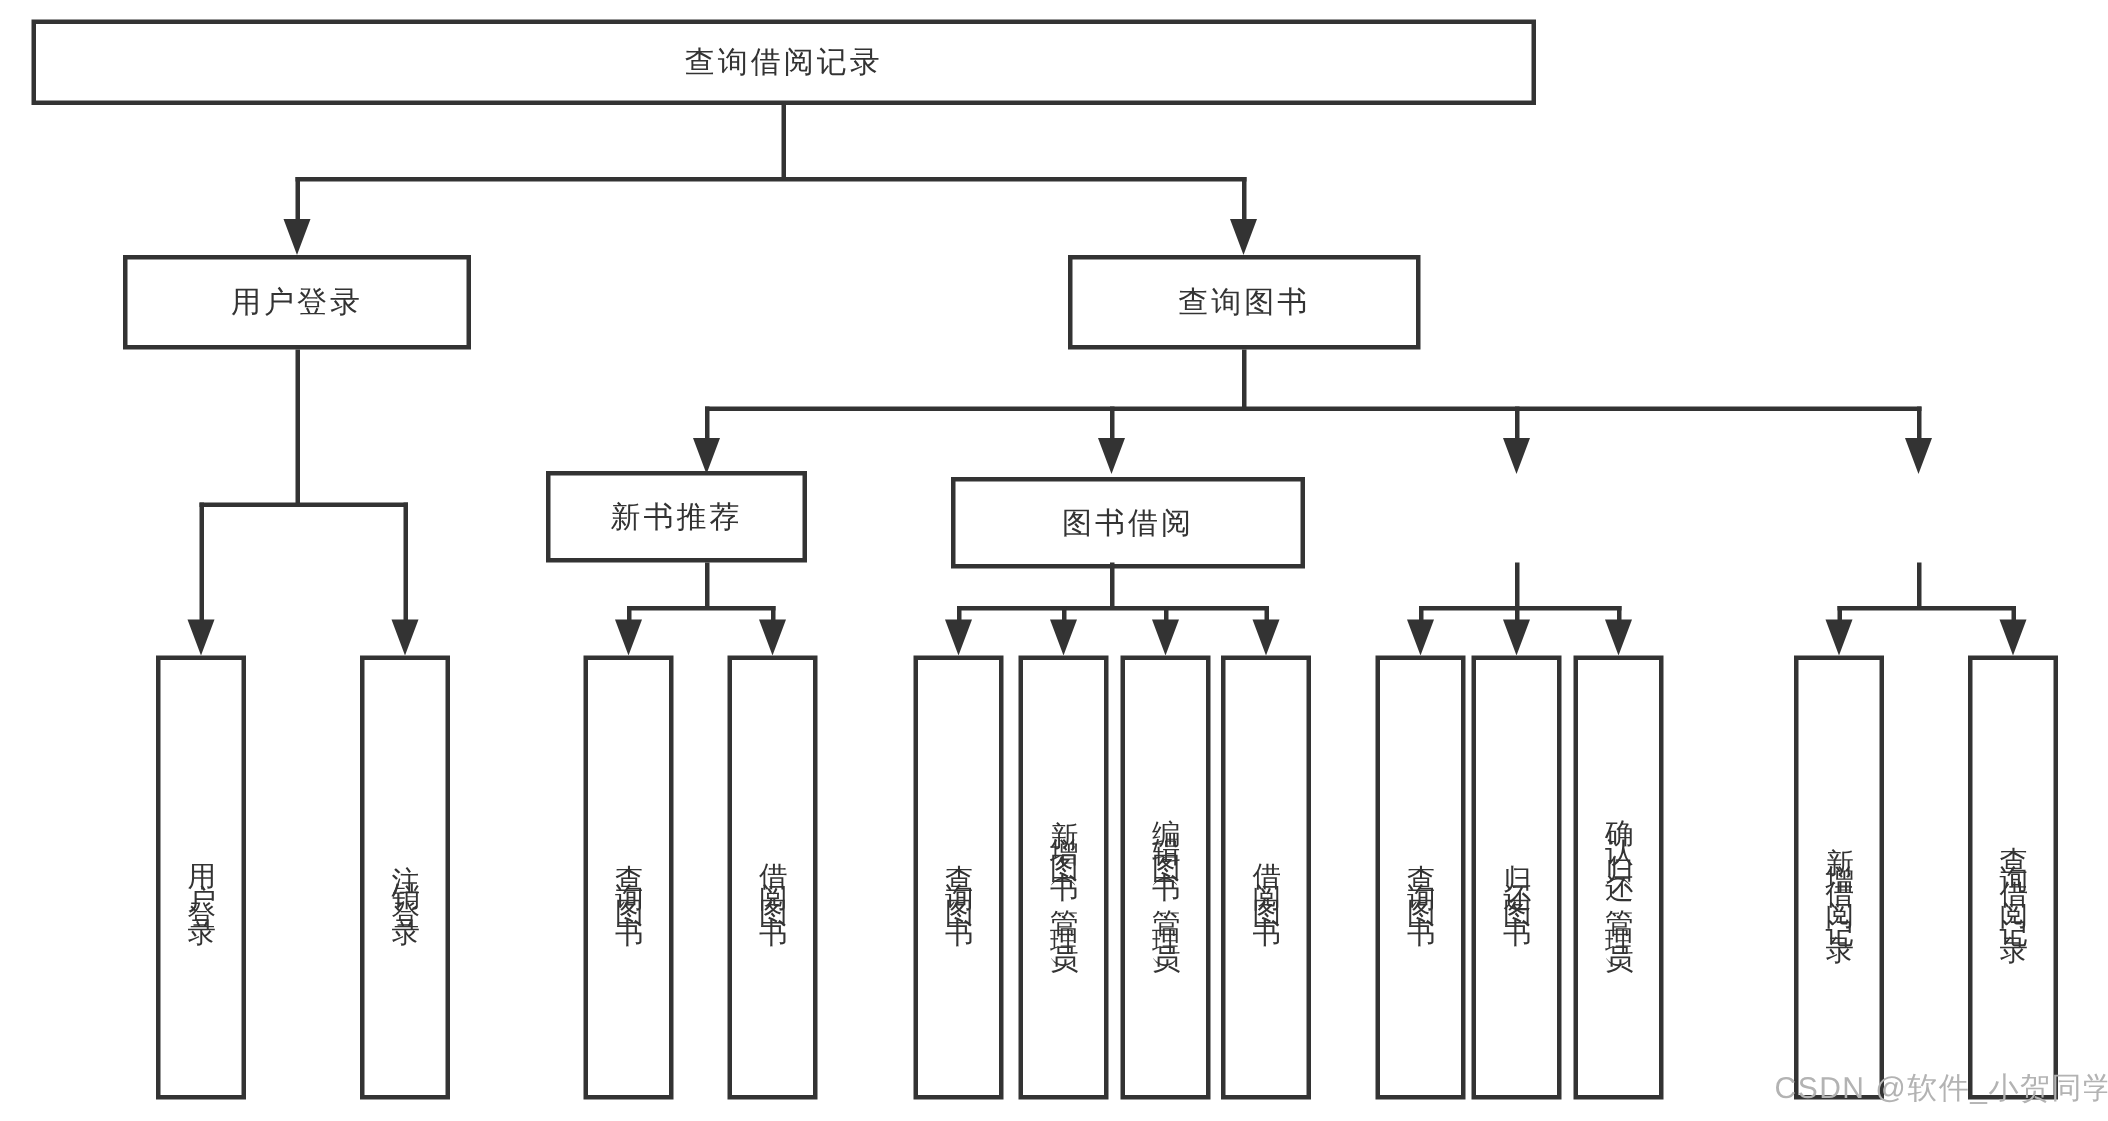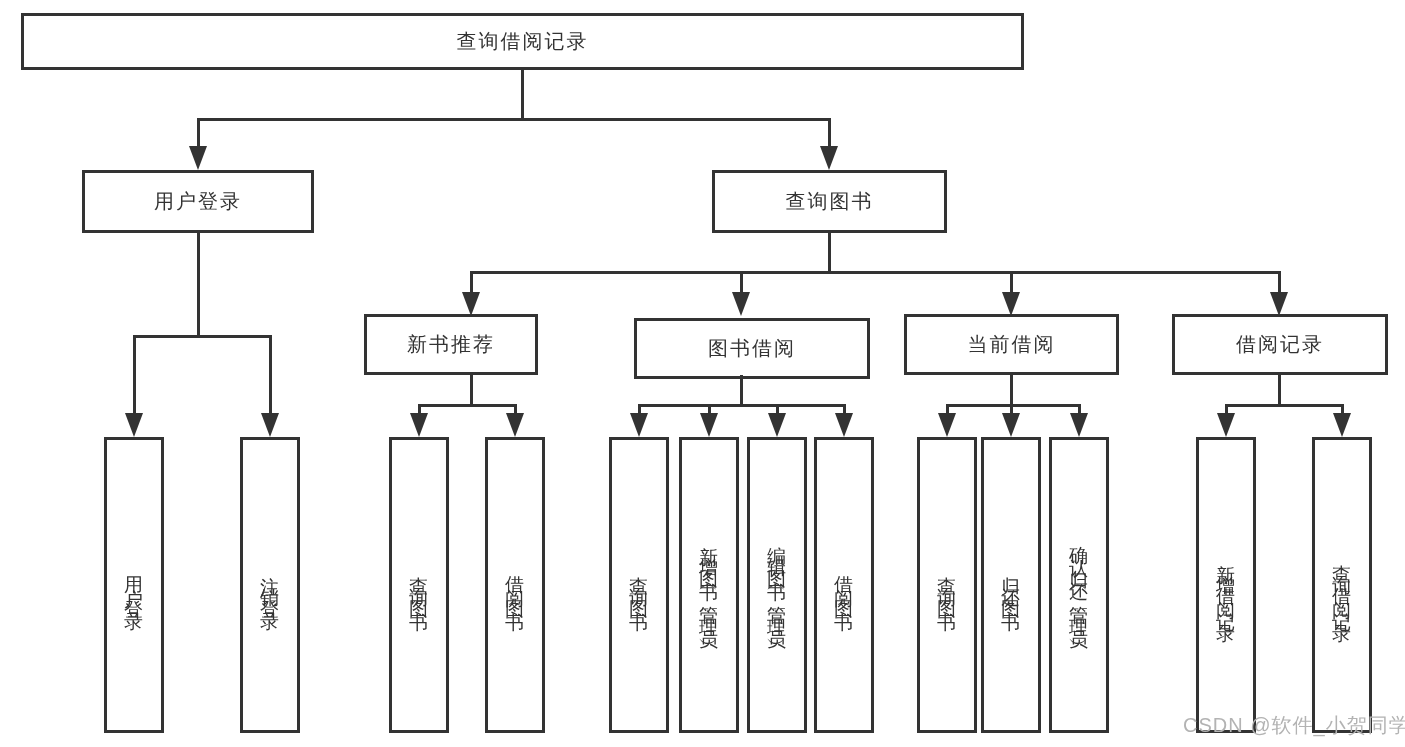--- a/index.html
+++ b/index.html
@@ -89,22 +89,20 @@
   <div class="ah" style="left:462px;top:292px"></div>
   <div class="vl" style="left:740px;top:271px;height:26px"></div>
   <div class="ah" style="left:732px;top:292px"></div>
   <div class="vl" style="left:1010px;top:271px;height:26px"></div>
   <div class="ah" style="left:1002px;top:292px"></div>
   <div class="vl" style="left:1278px;top:271px;height:26px"></div>
   <div class="ah" style="left:1270px;top:292px"></div>
 
   <div class="node" style="left:364px;top:314px;width:174px;height:61px">新书推荐</div>
   <div class="node" style="left:634px;top:318px;width:236px;height:61px">图书借阅</div>
-  <div class="node" style="left:904px;top:314px;width:215px;height:61px">当前借阅</div>
-  <div class="node" style="left:1172px;top:314px;width:216px;height:61px">借阅记录</div>
 
   <div class="vl" style="left:470px;top:375px;height:31px"></div>
   <div class="hl" style="left:418px;top:404px;width:99px"></div>
   <div class="vl" style="left:418px;top:404px;height:14px"></div>
   <div class="ah" style="left:410px;top:413px"></div>
   <div class="vl" style="left:514px;top:404px;height:14px"></div>
   <div class="ah" style="left:506px;top:413px"></div>
 
   <div class="vl" style="left:740px;top:375px;height:31px"></div>
   <div class="hl" style="left:638px;top:404px;width:208px"></div>

